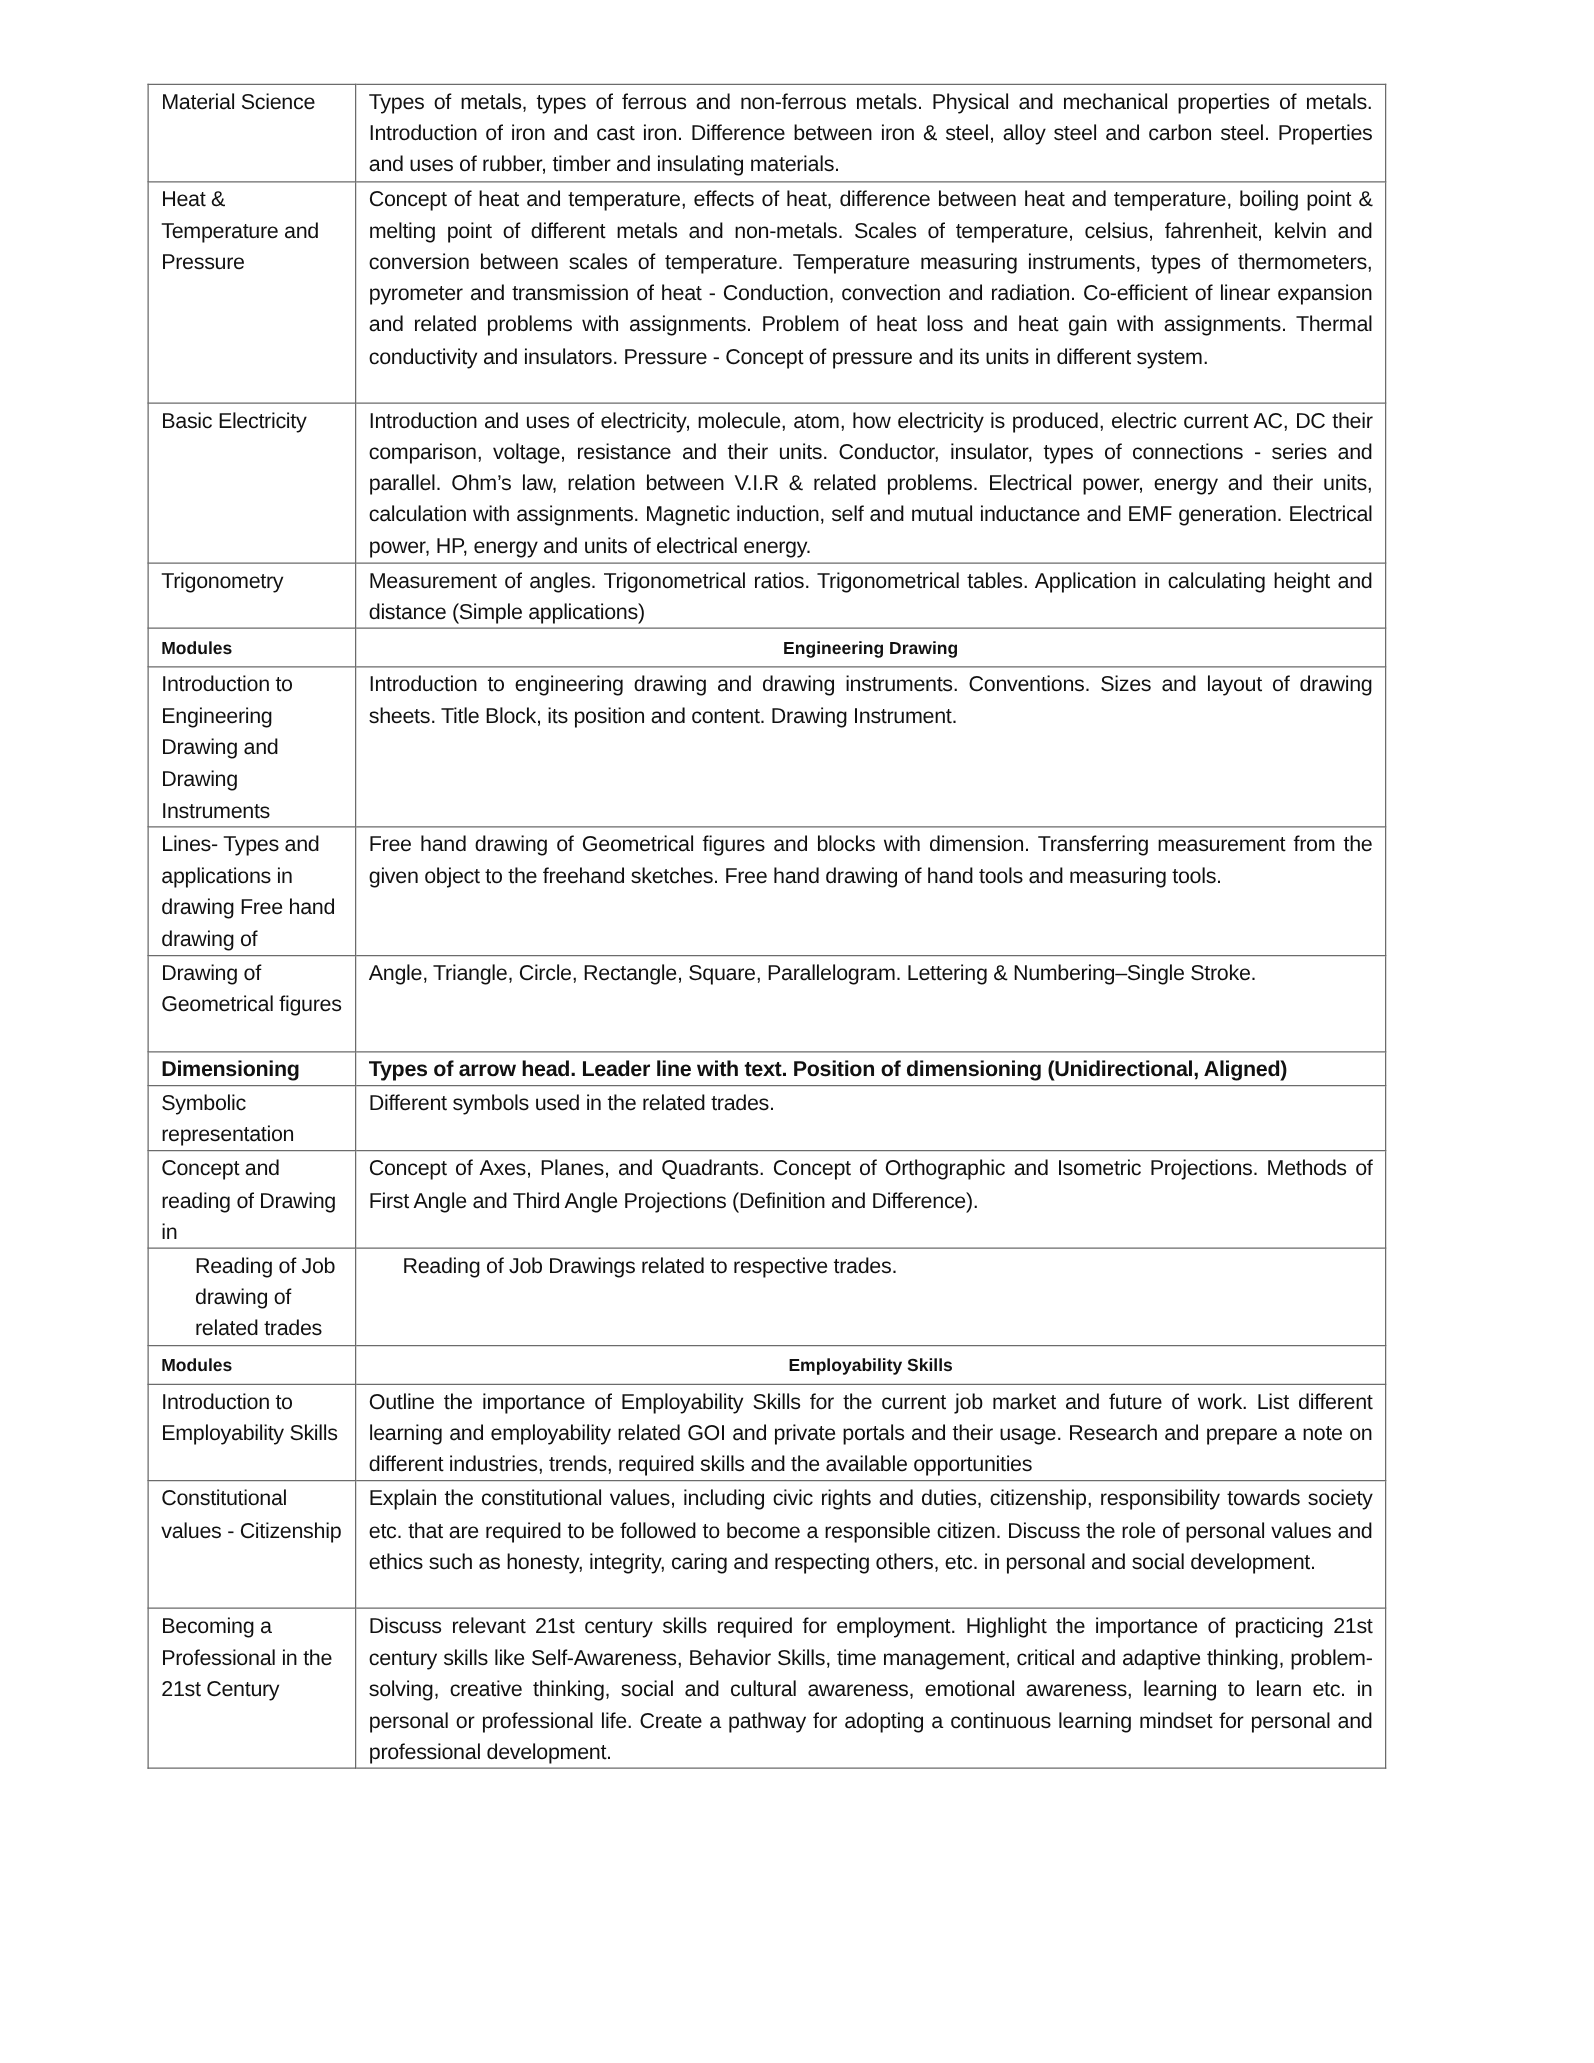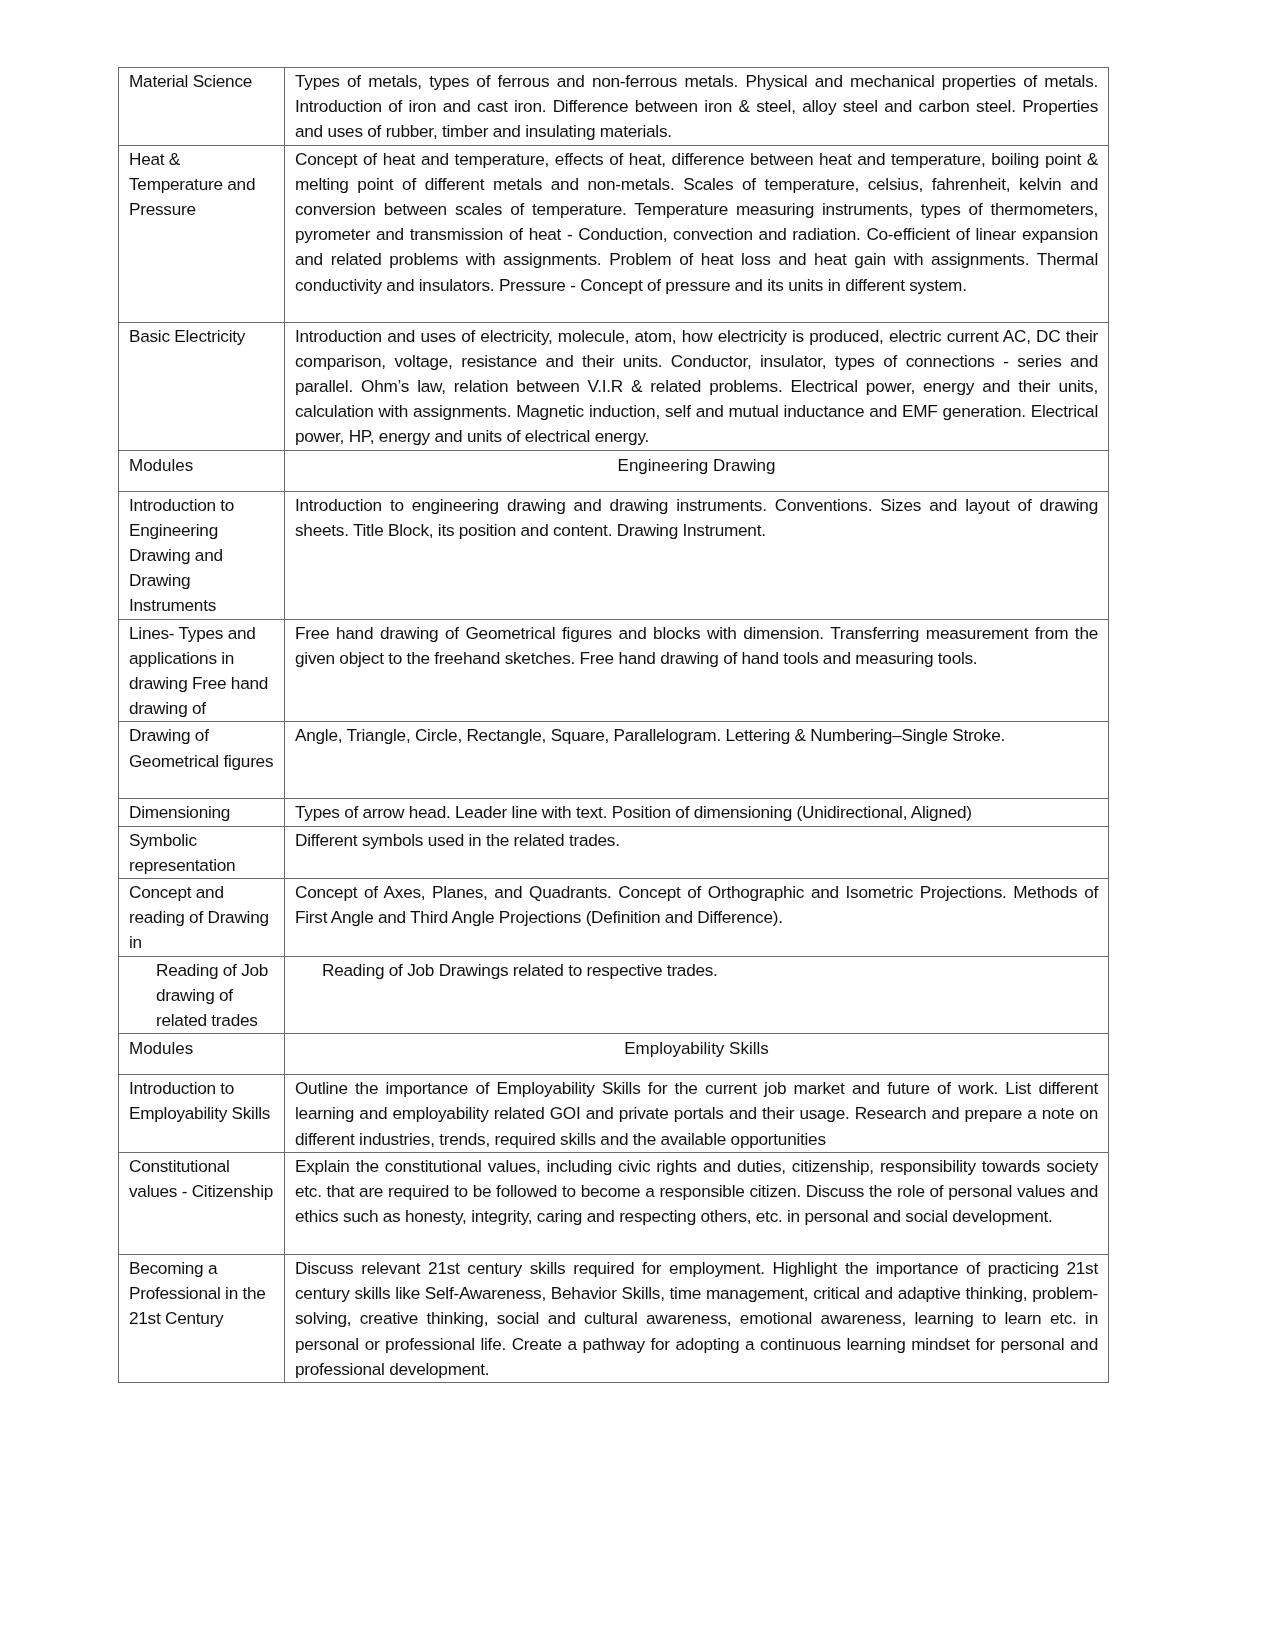--- a/index.html
+++ b/index.html
@@ -37,39 +37,39 @@
       letter-spacing: -0.25px;
       margin-top: 26px;
     }
     table.syllabus td.module {
       text-align: left;
     }
     table.syllabus td.desc {
       text-align: justify;
     }
     table.syllabus tr.section-header td {
-      font-size: 17px;
+      font-size: 14px;
       line-height: 28px;
-      font-weight: normal;
+      font-weight: bold;
       padding-top: 1px;
-      padding-bottom: 11px;
+      padding-bottom: 1px;
       letter-spacing: 0;
     }
     table.syllabus tr.section-header td.section-title {
       text-align: center;
     }
     
     tr.r-material td { height: 75px; }
     tr.r-heat td { height: 175px; }
     tr.r-elec td { height: 125px; }
     tr.r-trig td { height: 50px; }
     tr.r-intro-ed td { height: 125px; }
     tr.r-lines td { height: 100px; }
     tr.r-geom td { height: 75px; }
-    tr.r-dim td { height: 25px; }
+    tr.r-dim td { height: 25px; font-weight: bold; }
     tr.r-sym td { height: 50px; }
     tr.r-concept td { height: 75px; }
     tr.r-reading td { height: 75px; padding-left: 37px; }
     tr.r-intro-es td { height: 75px; }
     tr.r-const td { height: 100px; }
     tr.r-prof td { height: 125px; }
     tr.r-english td { height: 50px; }
   </style>
 </head>
 <body>
@@ -86,20 +86,24 @@
         <td class="module">Material Science</td>
         <td class="desc">Types of metals, types of ferrous and non-ferrous metals. Physical and mechanical properties of metals. Introduction of iron and cast iron. Difference between iron &amp; steel, alloy steel and carbon steel. Properties and uses of rubber, timber and insulating materials.</td>
       </tr>
       <tr class="r-heat">
         <td class="module">Heat &amp; Temperature and Pressure</td>
         <td class="desc">Concept of heat and temperature, effects of heat, difference between heat and temperature, boiling point &amp; melting point of different metals and non-metals. Scales of temperature, celsius, fahrenheit, kelvin and conversion between scales of temperature. Temperature measuring instruments, types of thermometers, pyrometer and transmission of heat - Conduction, convection and radiation. Co-efficient of linear expansion and related problems with assignments. Problem of heat loss and heat gain with assignments. Thermal conductivity and insulators. Pressure - Concept of pressure and its units in different system.</td>
       </tr>
       <tr class="r-elec">
         <td class="module">Basic Electricity</td>
         <td class="desc">Introduction and uses of electricity, molecule, atom, how electricity is produced, electric current AC, DC their comparison, voltage, resistance and their units. Conductor, insulator, types of connections - series and parallel. Ohm’s law, relation between V.I.R &amp; related problems. Electrical power, energy and their units, calculation with assignments. Magnetic induction, self and mutual inductance and EMF generation. Electrical power, HP, energy and units of electrical energy.</td>
+      </tr>
+      <tr class="r-trig">
+        <td class="module">Trigonometry</td>
+        <td class="desc">Measurement of angles. Trigonometrical ratios. Trigonometrical tables. Application in calculating height and distance (Simple applications)</td>
       </tr>
 
       <tr class="section-header">
         <td>Modules</td>
         <td class="section-title">Engineering Drawing</td>
       </tr>
       <tr class="r-intro-ed">
         <td class="module">Introduction to Engineering Drawing and Drawing Instruments</td>
         <td class="desc">Introduction to engineering drawing and drawing instruments. Conventions. Sizes and layout of drawing sheets. Title Block, its position and content. Drawing Instrument.</td>
       </tr>

